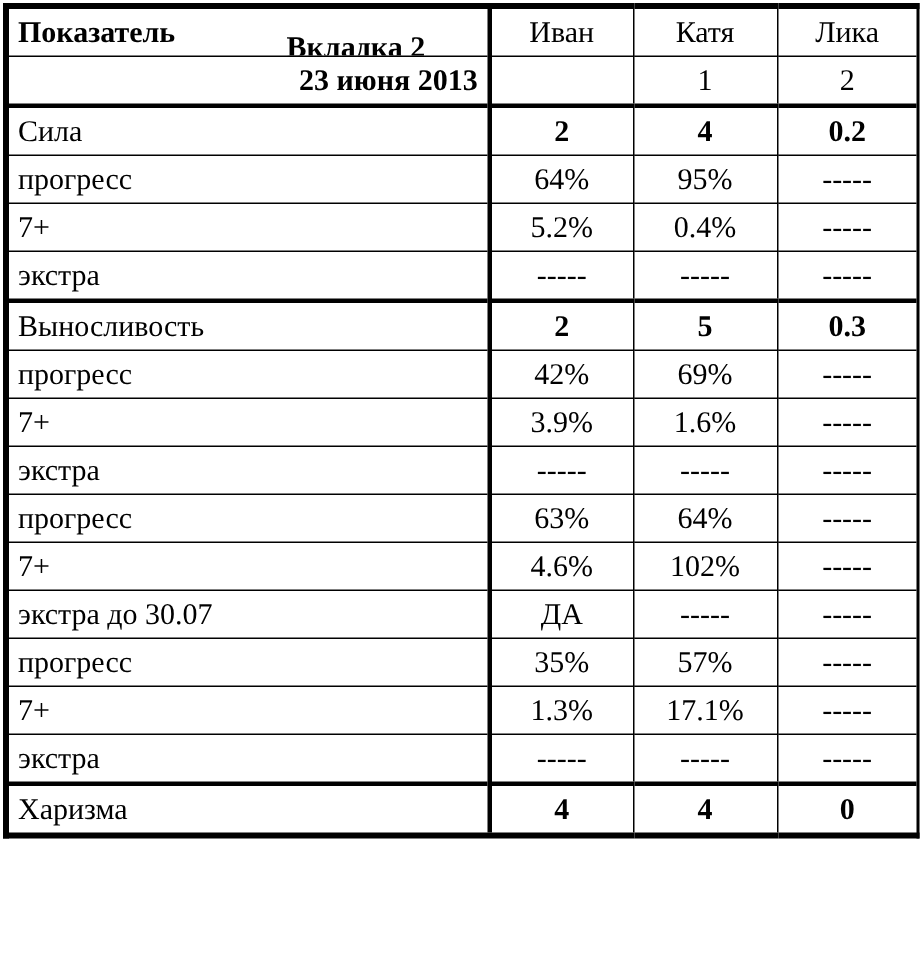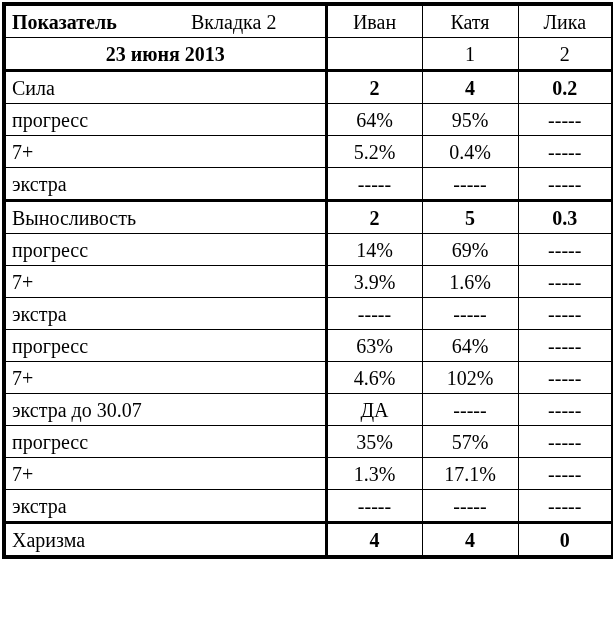--- a/index.html
+++ b/index.html
@@ -56,33 +56,33 @@
   td.label, td.header-label, td.sub-label, td.group-label {
     border-right: 3px solid #000000 !important;
   }
 
   .hdr {
     font-weight: normal;
     text-align: center;
   }
   .hdr-left {
     font-weight: bold;
-    text-align: center;
+    text-align: right;
   }
   .header-label {
     position: relative;
   }
   .header-label .h-main {
     font-weight: bold;
   }
   .header-label .h-tab {
     position: absolute;
     left: 185px;
-    top: 6px;
-    font-weight: normal;
+    top: 16px;
+    font-weight: bold;
   }
   .group-label {
     text-align: left;
     font-weight: normal;
   }
   .sub-label {
     text-align: left;
     font-weight: normal;
   }
   .val {
@@ -147,21 +147,21 @@
           <td class="val dash">-----</td>
         </tr>
         <tr class="thick-top">
           <td class="group-label">Выносливость</td>
           <td class="val bold">2</td>
           <td class="val bold">5</td>
           <td class="val bold">0.3</td>
         </tr>
         <tr>
           <td class="sub-label">прогресс</td>
-          <td class="val">14%</td>
+          <td class="val">42%</td>
           <td class="val">69%</td>
           <td class="val dash">-----</td>
         </tr>
         <tr>
           <td class="sub-label">7+</td>
           <td class="val">3.9%</td>
           <td class="val">1.6%</td>
           <td class="val dash">-----</td>
         </tr>
         <tr>

